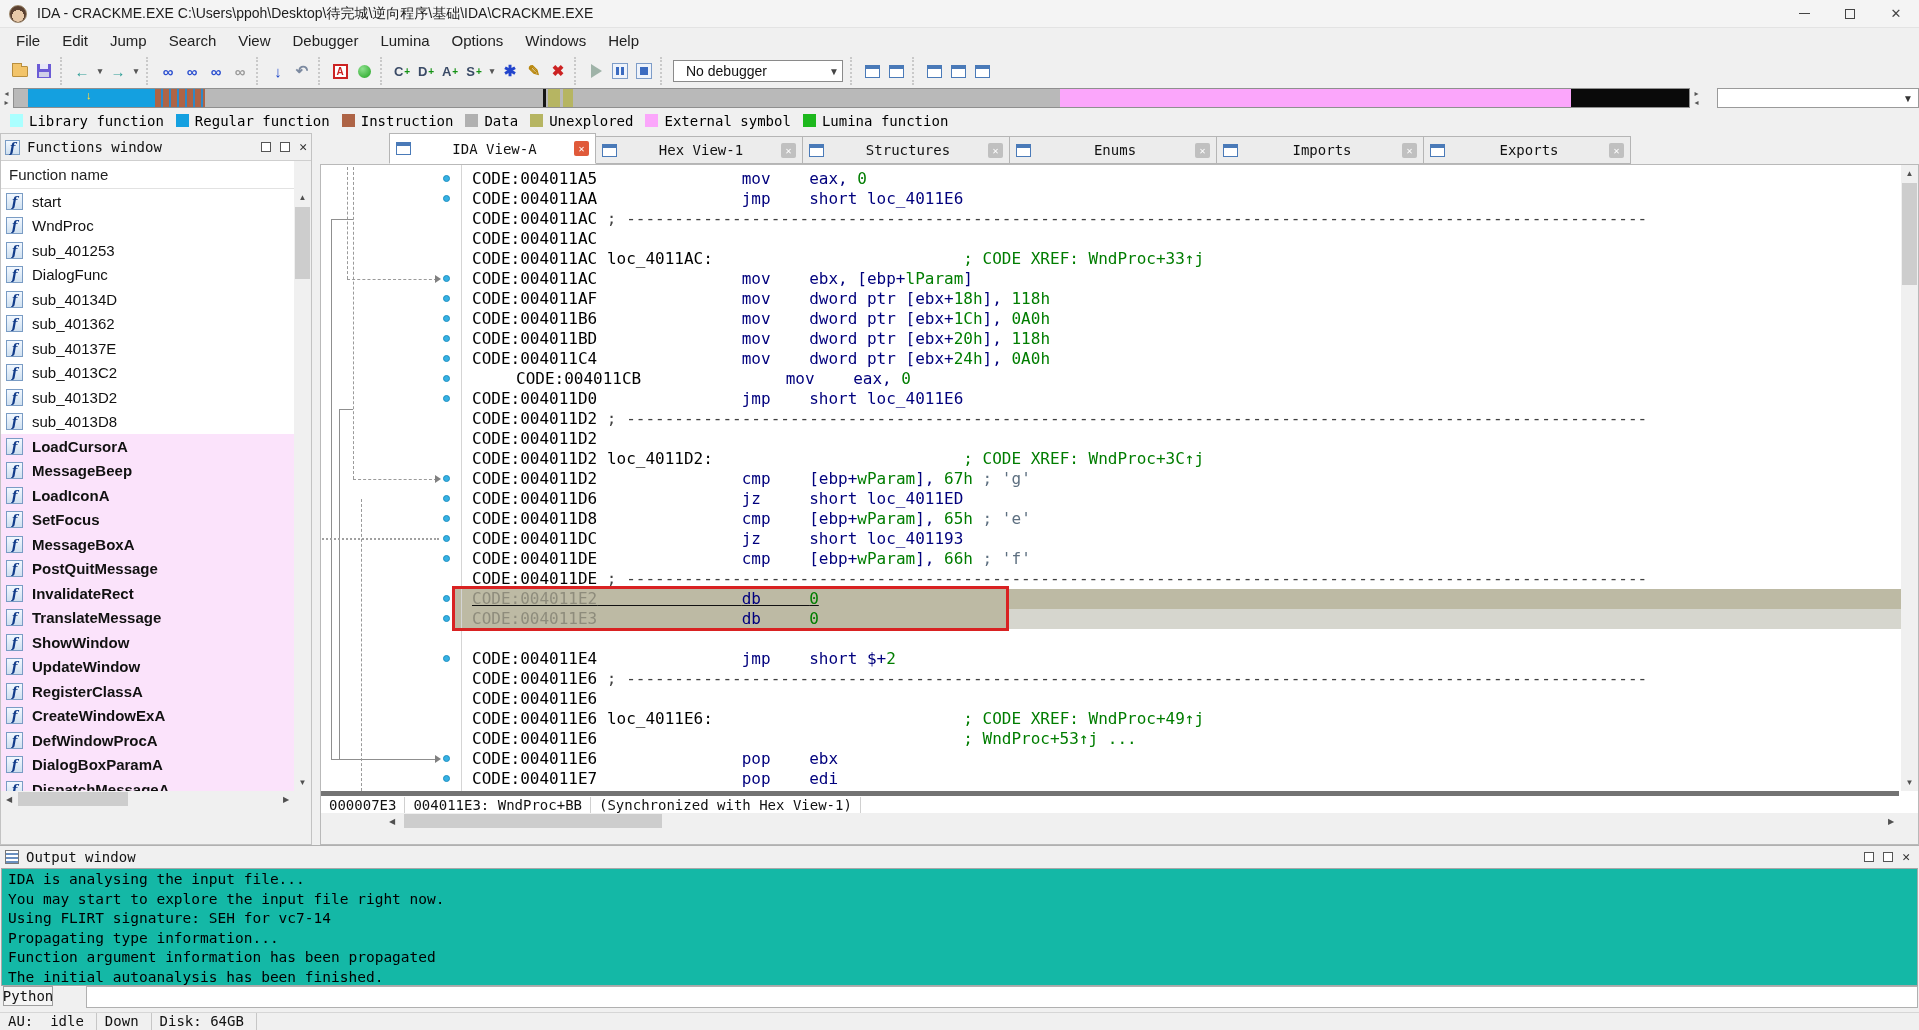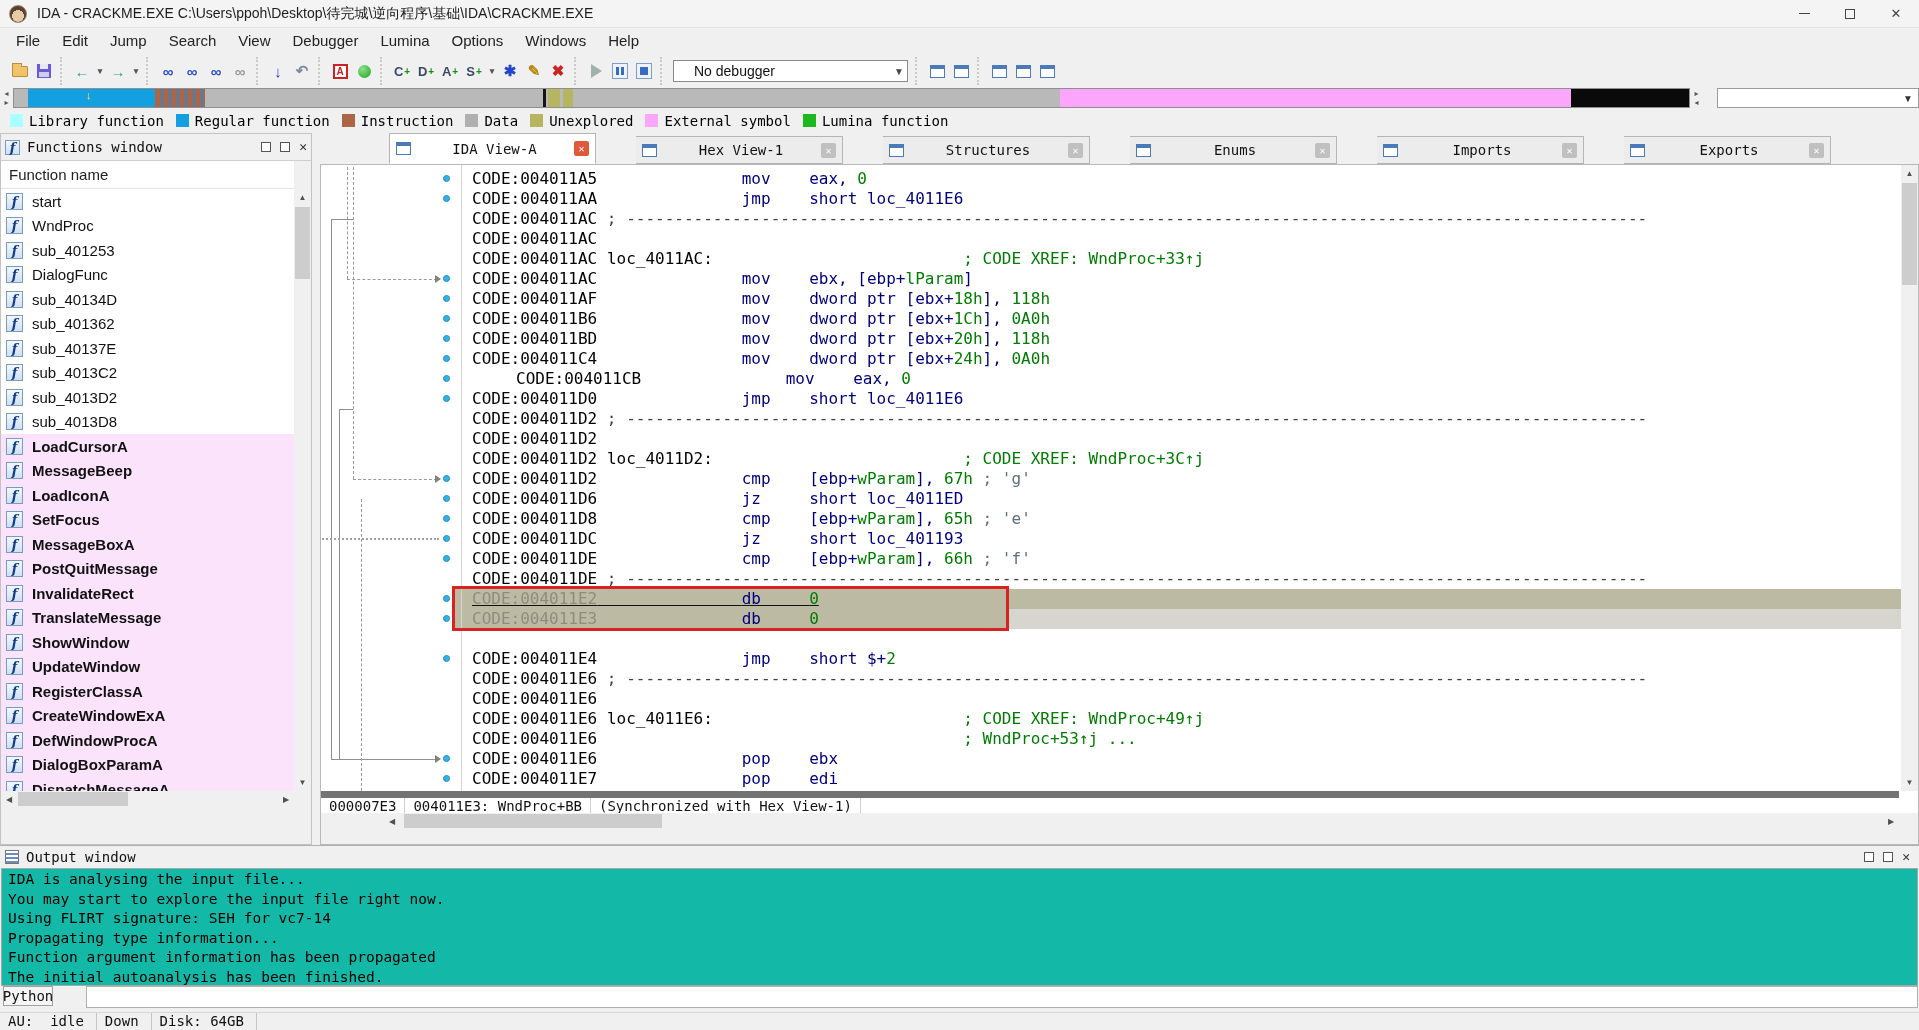--- a/index.html
+++ b/index.html
@@ -41,22 +41,22 @@
   .i-abox { width:15px; height:15px; border:2px solid #c22; color:#c22; font-size:10px; font-weight:bold;
     display:flex; align-items:center; justify-content:center; background:#fff; }
   .i-circle { width:13px; height:13px; border-radius:50%; background:radial-gradient(circle at 35% 30%, #8de08d, #1da21d); }
   .i-play { width:0; height:0; border-left:11px solid #9fb3a8; border-top:7px solid transparent; border-bottom:7px solid transparent; }
   .i-pause,.i-stop { width:16px; height:16px; border:1px solid #7d9cc8; background:#eef3fb;
     display:flex; align-items:center; justify-content:center; gap:2px; }
   .i-pause b { width:3px; height:8px; background:#3b6bc0; }
   .i-stop b { width:8px; height:8px; background:#3b6bc0; }
   .i-miniwin { width:15px; height:13px; border:1px solid #4a7ab8; background:#fff; position:relative; }
   .i-miniwin::before { content:""; position:absolute; left:0; top:0; right:0; height:3px; background:#4a7ab8; }
-  .tb-combo { width:235px; height:22px; background:#fff; border:1px solid #8a8a8a; display:flex;
-    align-items:center; font-size:14px; padding-left:20px; margin:0 3px; }
+  .tb-combo { width:170px; height:22px; background:#fff; border:1px solid #8a8a8a; display:flex;
+    align-items:center; font-size:14px; padding-left:12px; margin:0 3px; }
   .tb-combo .arr { margin-left:auto; width:16px; text-align:center; color:#444; font-size:10px; }
 
   
   .navrow { position:absolute; left:0; top:88px; width:1919px; height:20px; display:flex; align-items:stretch; }
   .nav-arrows { width:13px; display:flex; flex-direction:column; align-items:center; justify-content:center;
     font-size:8px; color:#555; line-height:9px; }
   .navband { position:relative; width:1677px; height:20px; background:#b9b9b9; border:1px solid #8f8f8f; overflow:hidden; }
   .nbseg { position:absolute; top:0; height:100%; }
   .nbseg.stripe { background:repeating-linear-gradient(90deg,#ae6446 0 6px,#2d89c8 6px 8px); }
   .nav-yellow-arrow { position:absolute; top:0; font-size:11px; color:#ffe94a; font-weight:bold; z-index:3;
@@ -102,21 +102,21 @@
     justify-content:center; font-size:8px; color:#505050; }
   .hscroll .sb-thumb { position:absolute; top:1px; height:14px; background:#cdcdcd; }
   .fw-vscroll { right:0; top:55px; height:602px; }
   .fw-hscroll { left:0; right:17px; top:657px; }
 
   .splitter { position:absolute; left:312px; top:0; width:8px; height:712px; background:#f0f0f0; }
 
   
   .rightpane { position:absolute; left:320px; top:0; width:1599px; height:712px; }
   .tabbar { position:absolute; left:0; top:0; right:0; height:31px; background:#f0f0f0;
-    display:flex; align-items:flex-end; padding-left:69px;gap:40px; }
+    display:flex; align-items:flex-end; padding-left:69px; }
   .tab { width:207px; height:28px; display:flex; align-items:center; background:#ececec;
     border:1px solid #b5b5b5; border-left:none; padding:0 6px; font-family:"DejaVu Sans Mono",monospace; font-size:14px; }
   .tab:first-child { border-left:1px solid #b5b5b5; }
   .tab.active { background:#fff; height:31px; border-bottom:1px solid #fff; }
   .tab .lbl { flex:1; text-align:center; }
   .tab .closer { width:15px; height:15px; background:#c0c0c0; color:#fff; font-size:10px; display:flex;
     align-items:center; justify-content:center; border-radius:2px; }
   .tab.active .closer { background:#e05a3a; }
 
   
@@ -137,21 +137,21 @@
   .band2b { left:688px; top:444px; width:892px; height:20px; background:#d6d6ce; }
   .redbox { position:absolute; left:131px; top:421px; width:557px; height:45px; border:3px solid #d92222; z-index:4; }
   .code-layer { position:absolute; left:0; top:0; right:19px; height:626px; z-index:2; }
   .cl { position:absolute; left:151px; white-space:pre; font-family:"DejaVu Sans Mono",monospace;
     font-size:16px; line-height:20px; height:20px; }
   .cdot { position:absolute; left:122px; width:7px; height:7px; border-radius:50%; background:#35b1e4;
     border:1px solid #1d8fc0; z-index:3; }
   .t-a{color:#000}.t-k{color:#00007d}.t-n{color:#007d00}.t-v{color:#007d00}.t-x{color:#007d00}
   .t-c{color:#5d6f80}.t-s{color:#404040}.t-p{color:#000}.t-d{color:#8e8c7c}
   .ida-status { position:absolute; left:0; top:626px; right:19px; height:22px; background:#fff;
-    border-top:7px solid #737373; display:flex; align-items:center;
+    border-top:5px solid #737373; display:flex; align-items:center;
     font-family:"DejaVu Sans Mono",monospace; font-size:14px; }
   .ida-status span { padding:0 8px; border-right:1px solid #d0d0d0; }
   .bottom-strip { position:absolute; left:0; top:648px; right:0; height:33px; background:#f0f0f0; }
   .ida-hscroll { left:63px; top:0; right:19px; }
   .ida-vscroll { right:0; top:0; height:626px; }
 
   
   .outputwin { position:absolute; left:0; top:845px; width:1919px; height:167px; background:#f0f0f0;
     border-top:1px solid #b0b0b0; }
   .ow-title { height:22px; display:flex; align-items:center; padding:0 5px;

